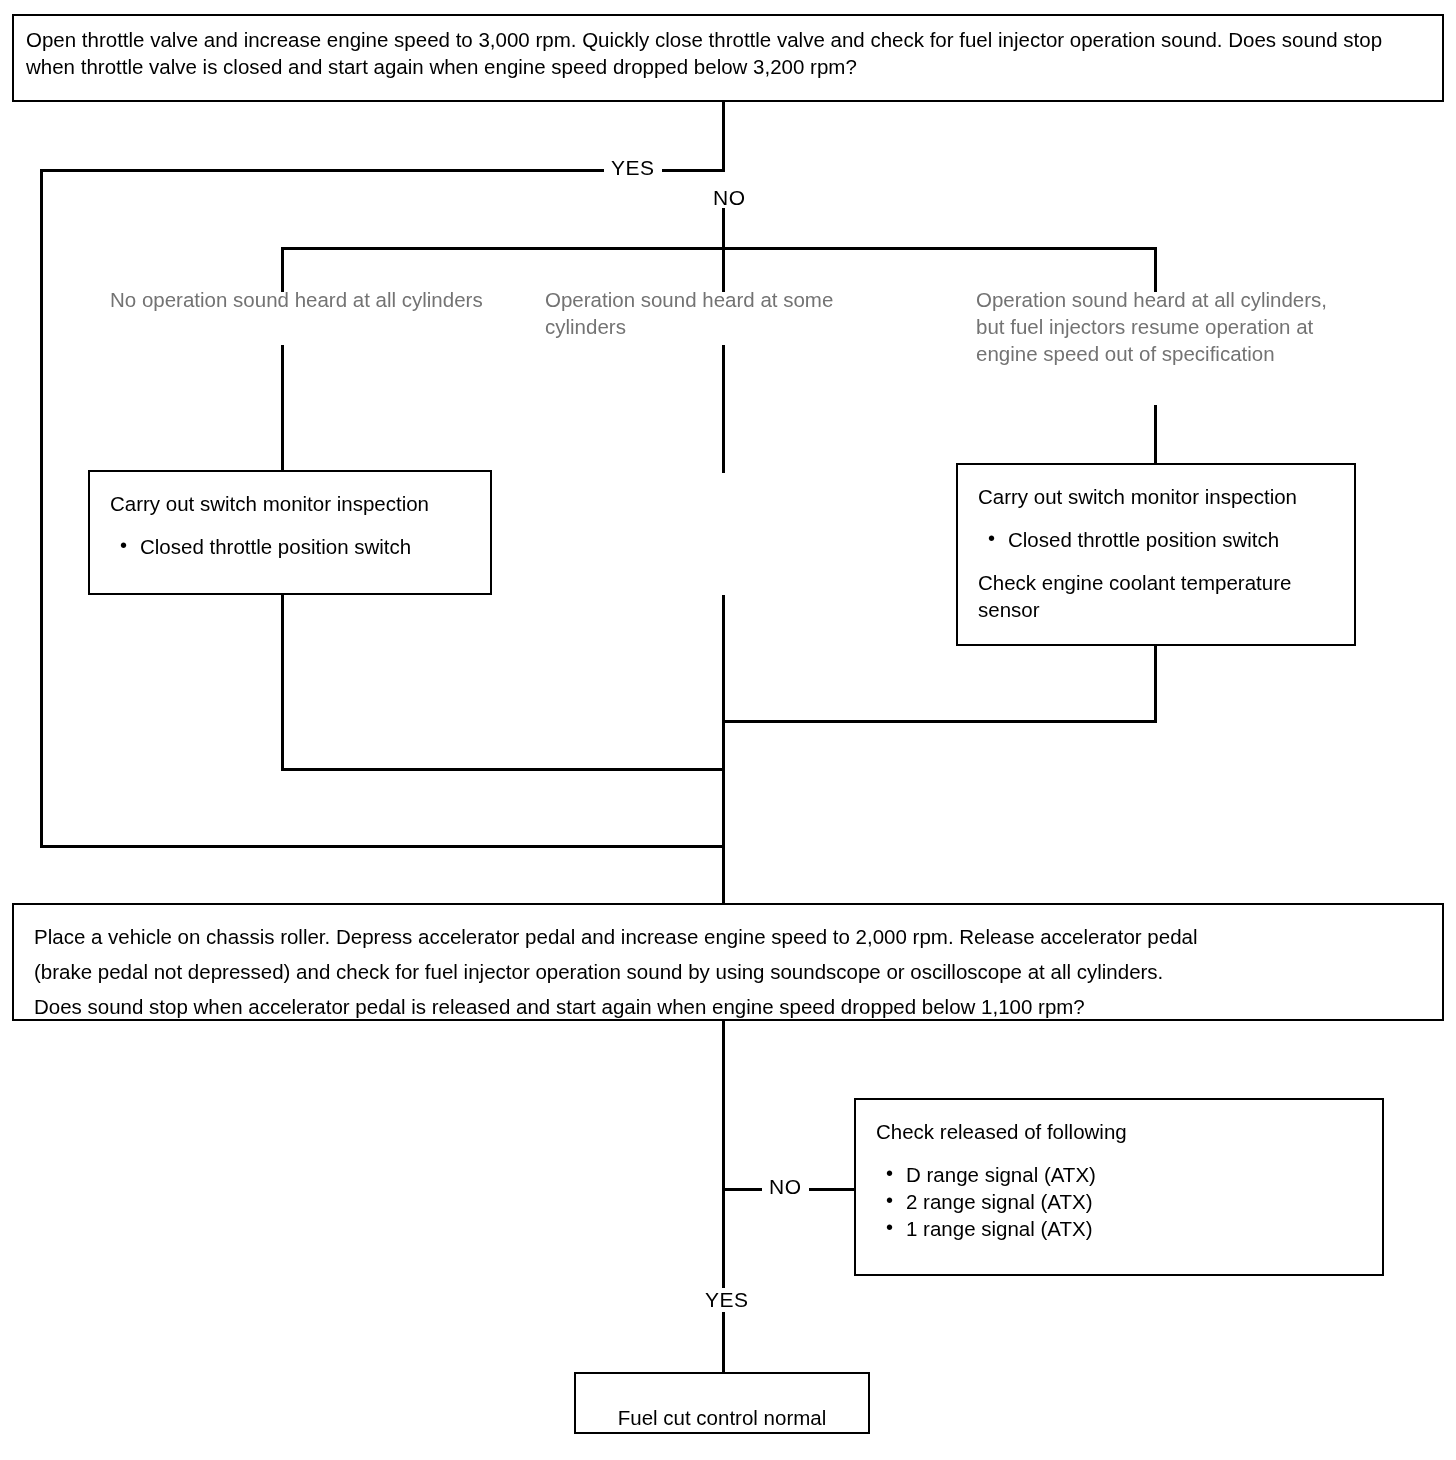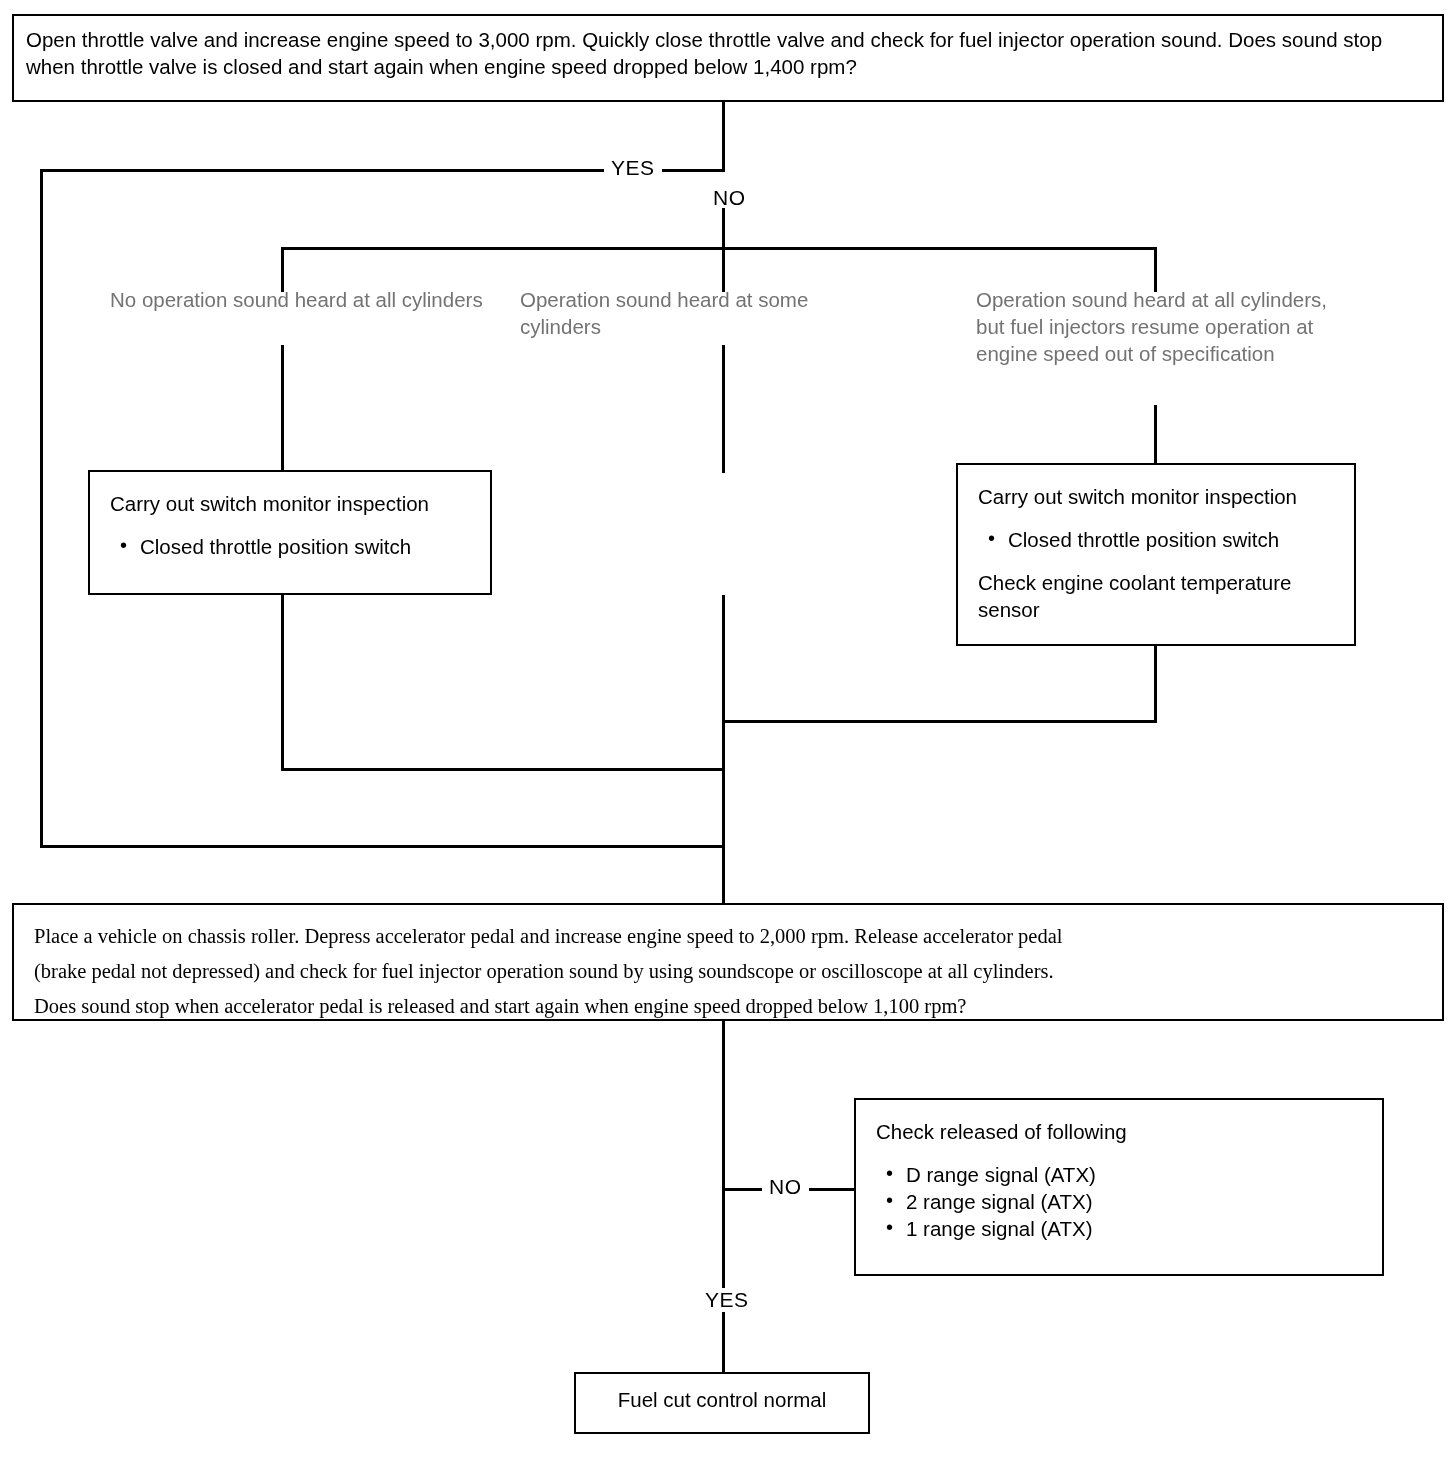--- a/index.html
+++ b/index.html
@@ -72,42 +72,42 @@
     font-size: 20px;
   }
   .plain-line { margin: 8px; }
 </style>
 </head>
 <body>
 
 <div id="page">
 
   <div class="box" style="left:12px; top:14px; width:1432px; height:88px;">
-    <div class="inner">Open throttle valve and increase engine speed to 3,000 rpm. Quickly close throttle valve and check for fuel injector operation sound. Does sound stop when throttle valve is closed and start again when engine speed dropped below 1,400 rpm?</div>
+    <div class="inner">Open throttle valve and increase engine speed to 3,000 rpm. Quickly close throttle valve and check for fuel injector operation sound. Does sound stop when throttle valve is closed and start again when engine speed dropped below 3,200 rpm?</div>
   </div>
 
   <div class="line-v" style="left:722px; top:102px; height:68px;"></div>
 
   <div class="line-h" style="left:40px; top:169px; width:685px;"></div>
   <div class="label" style="left:604px; top:156px;">YES</div>
 
   <div class="line-v" style="left:40px; top:169px; height:678px;"></div>
 
   <div class="line-h" style="left:40px; top:845px; width:685px;"></div>
 
   <div class="label" style="left:706px; top:186px;">NO</div>
   <div class="line-v" style="left:722px; top:208px; height:42px;"></div>
 
   <div class="line-h" style="left:281px; top:247px; width:876px;"></div>
   <div class="line-v" style="left:281px; top:247px; height:45px;"></div>
   <div class="line-v" style="left:722px; top:247px; height:45px;"></div>
   <div class="line-v" style="left:1154px; top:247px; height:45px;"></div>
 
   <div class="note" style="left:110px; top:286px; width:380px;">No operation sound heard at all cylinders</div>
-  <div class="note" style="left:520px; top:286px; width:370px;">Operation sound heard at some cylinders</div>
+  <div class="note" style="left:545px; top:286px; width:370px;">Operation sound heard at some cylinders</div>
   <div class="note" style="left:976px; top:286px; width:370px;">Operation sound heard at all cylinders, but fuel injectors resume operation at engine speed out of specification</div>
 
   <div class="line-v" style="left:281px; top:345px; height:128px;"></div>
   <div class="line-v" style="left:722px; top:345px; height:128px;"></div>
   <div class="line-v" style="left:1154px; top:405px; height:68px;"></div>
 
   <div class="box" style="left:88px; top:470px; width:404px; height:125px;">
     <div class="inner">
       <p class="plain-line">Carry out switch monitor inspection</p>
       <ul class="bullets">
@@ -128,21 +128,21 @@
   </div>
 
   <div class="line-v" style="left:281px; top:595px; height:175px;"></div>
   <div class="line-h" style="left:281px; top:768px; width:444px;"></div>
 
   <div class="line-v" style="left:1154px; top:646px; height:77px;"></div>
   <div class="line-h" style="left:722px; top:720px; width:435px;"></div>
 
   <div class="line-v" style="left:722px; top:595px; height:310px;"></div>
 
-  <div class="box" style="left:12px; top:903px; width:1432px; height:118px;font-family:Liberation Serif, serif;">
+  <div class="box" style="left:12px; top:903px; width:1432px; height:118px;">
     <div class="inner">
       <p class="plain-line">Place a vehicle on chassis roller. Depress accelerator pedal and increase engine speed to 2,000 rpm. Release accelerator pedal</p>
       <p class="plain-line">(brake pedal not depressed) and check for fuel injector operation sound by using soundscope or oscilloscope at all cylinders.</p>
       <p class="plain-line">Does sound stop when accelerator pedal is released and start again when engine speed dropped below 1,100 rpm?</p>
     </div>
   </div>
 
   <div class="line-v" style="left:722px; top:1021px; height:352px;"></div>
 
   <div class="line-h" style="left:722px; top:1188px; width:132px;"></div>
@@ -155,16 +155,16 @@
       <p class="plain-line">Check released of following</p>
       <ul class="bullets">
         <li>D range signal (ATX)</li>
         <li>2 range signal (ATX)</li>
         <li>1 range signal (ATX)</li>
       </ul>
     </div>
   </div>
 
   <div class="box" style="left:574px; top:1372px; width:296px; height:62px;">
-    <div class="inner" style="text-align:center; padding-top:12px;">Fuel cut control normal</div>
+    <div class="inner" style="text-align:center; padding-top:30px;">Fuel cut control normal</div>
   </div>
 
 </div>
 
 </body></html>

